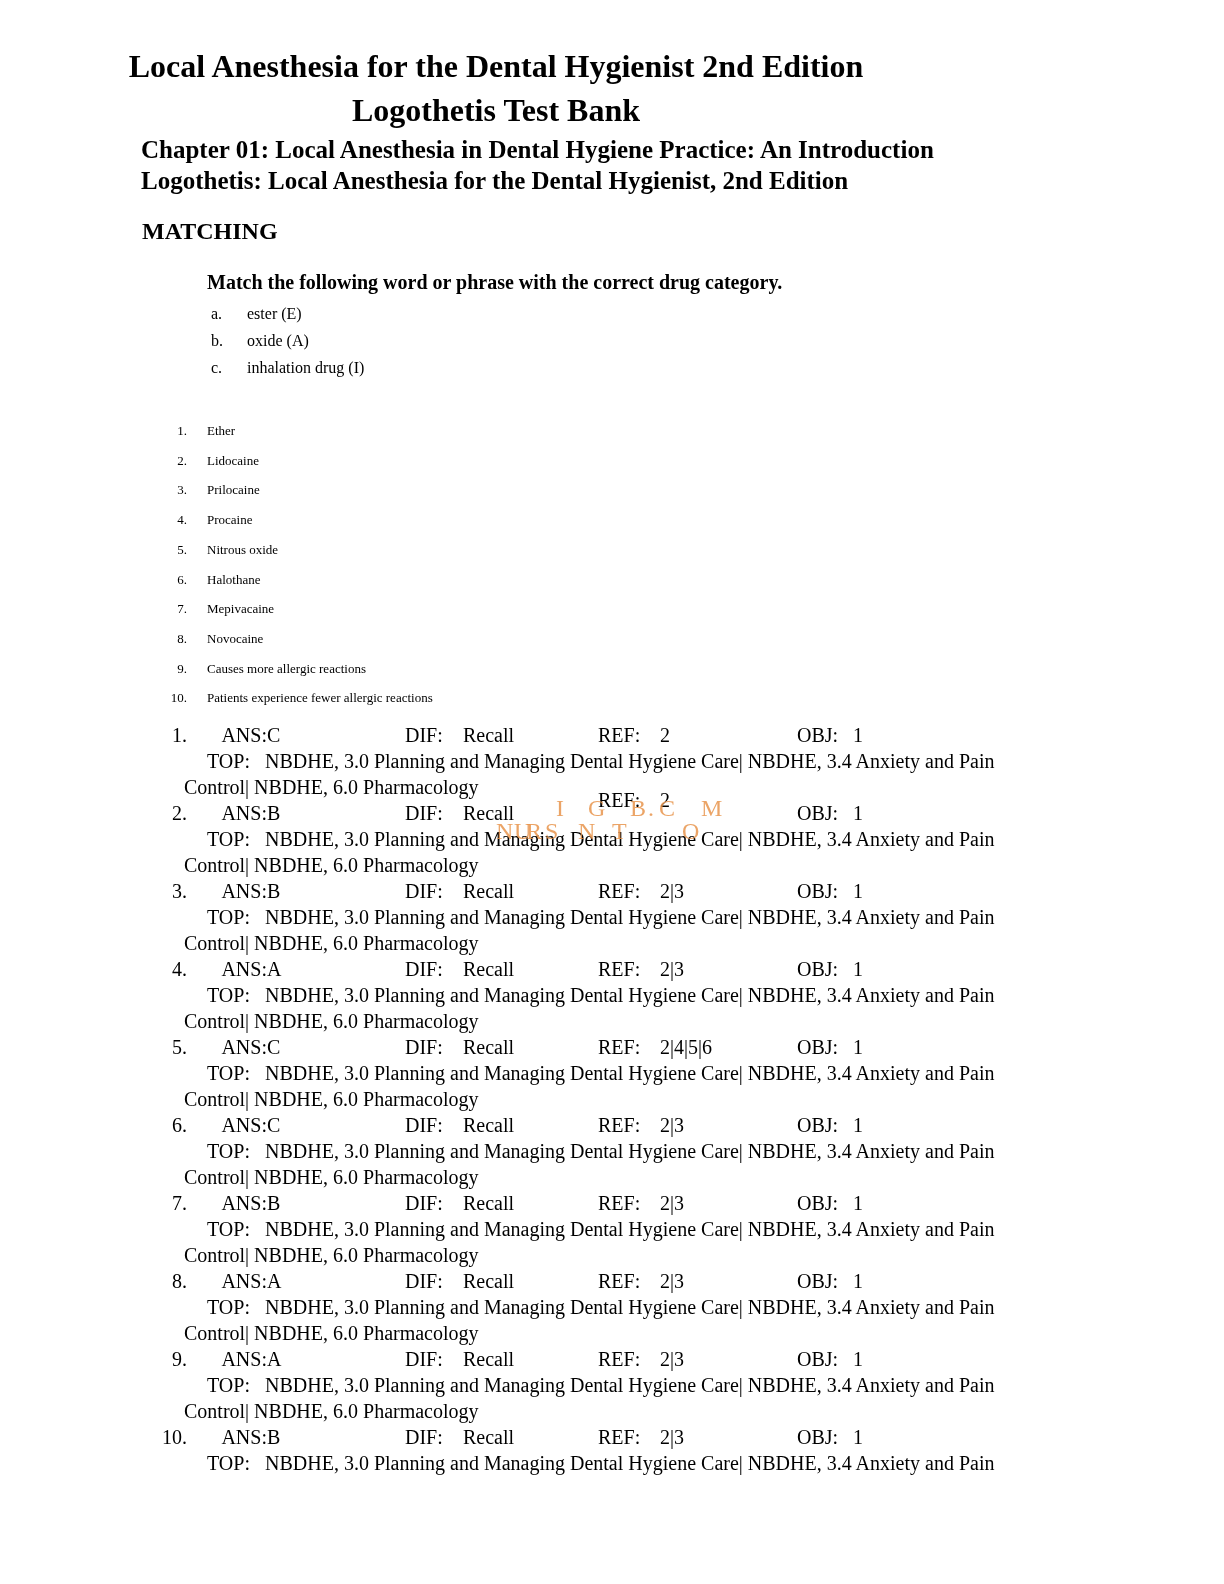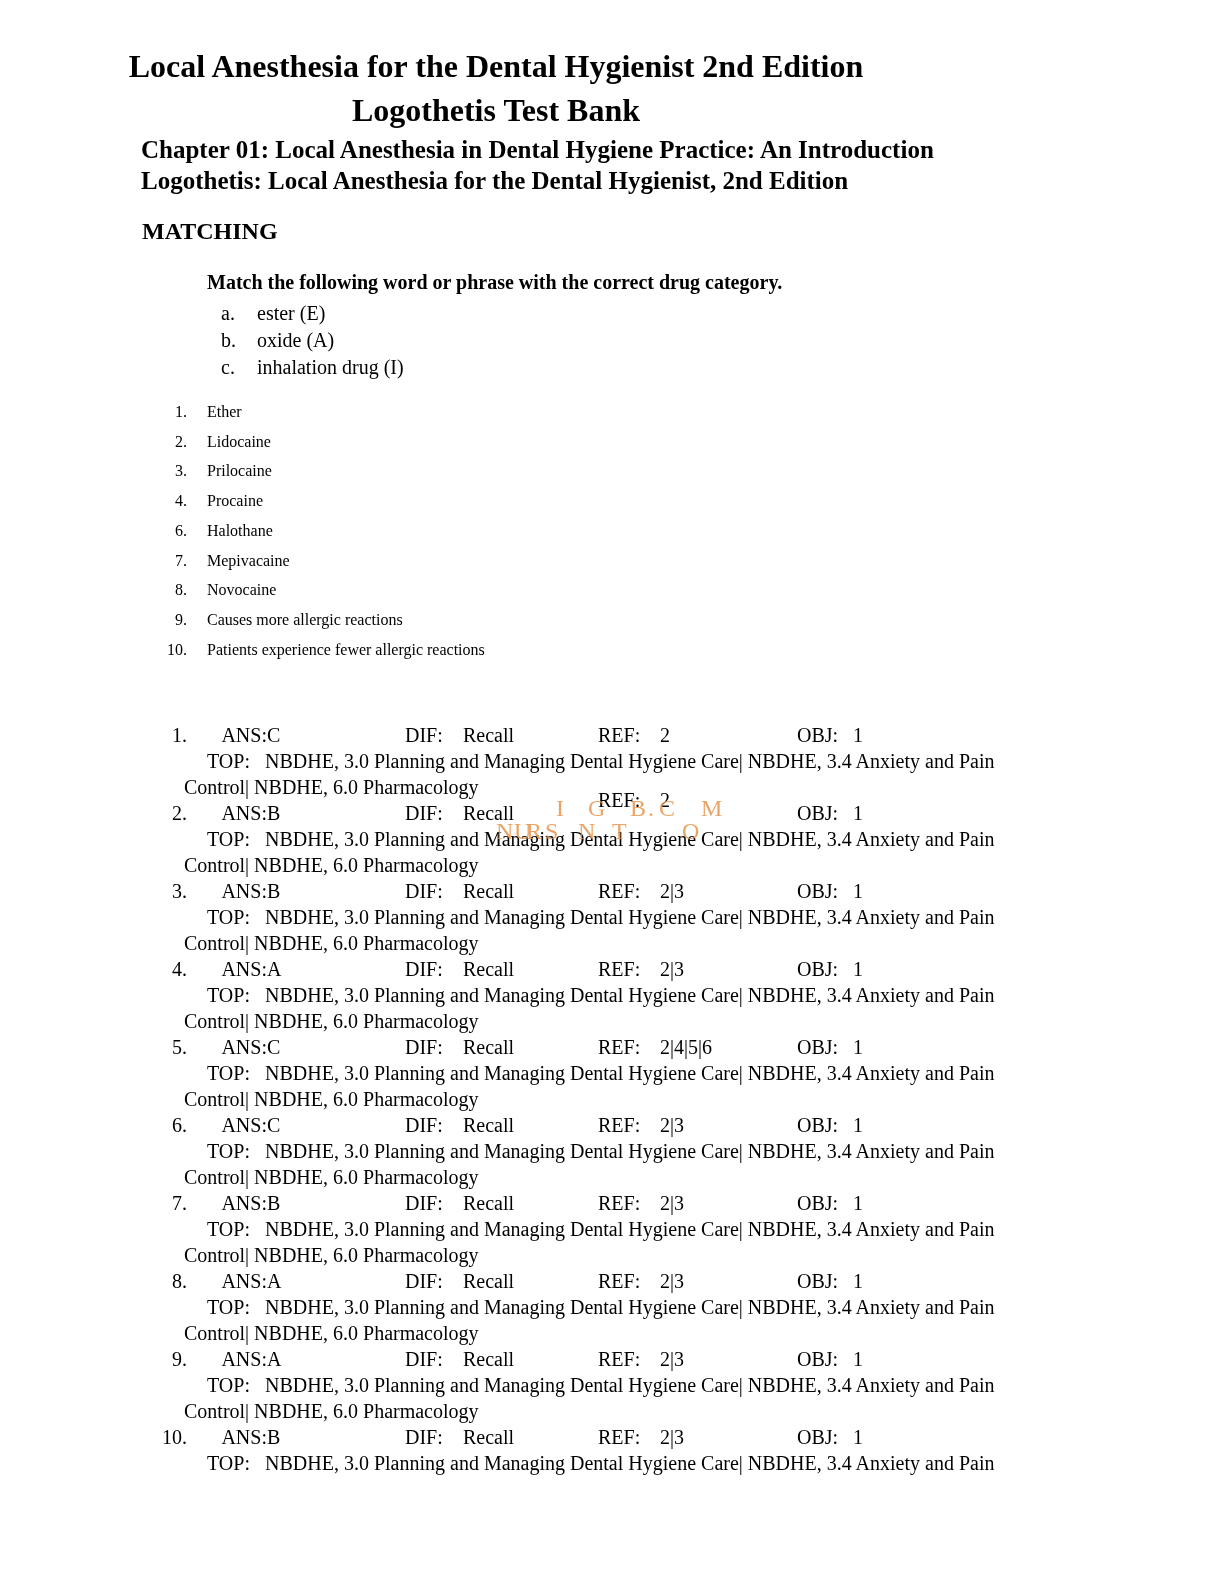--- a/index.html
+++ b/index.html
@@ -21,28 +21,28 @@
   }
   .section-heading {
     position:absolute; top:218px; left:142px;
     font-weight:bold; font-size:24px;
   }
   .instruction {
     position:absolute; top:269px; left:207px;
     font-size:20px; line-height:27px;font-weight:bold;
   }
   .options {
-    position:absolute; top:300px; left:221px;
-    font-size:20px; line-height:27px;
+    position:absolute; top:300px; left:211px;
+    font-size:16px; line-height:27px;
   }
   .options .marker { display:inline-block; width:36px; }
 
   .qlist {
-    position:absolute; top:397px; left:140px;
-    font-size:16px; line-height:29.7px;
+    position:absolute; top:416px; left:140px;
+    font-size:13px; line-height:29.7px;
   }
   .qnum { display:inline-block; width:47px; text-align:right; margin-right:20px; }
 
   .answers {
     position:absolute; top:722px; left:140px; width:960px;
     font-size:20px; line-height:26px;
   }
   .ansline, .topline, .topline2 { white-space:nowrap; }
   .num { display:inline-block; width:47px; text-align:right; vertical-align:top; }
   .cell { display:inline-block; vertical-align:top; }
@@ -100,20 +100,21 @@
     <div><span class="marker">a.</span><span>ester (E)</span></div>
     <div><span class="marker">b.</span><span>oxide (A)</span></div>
     <div><span class="marker">c.</span><span>inhalation drug (I)</span></div>
   </div>
 
   <div class="qlist">
     <div><span class="qnum">1.</span><span>Ether</span></div>
     <div><span class="qnum">2.</span><span>Lidocaine</span></div>
     <div><span class="qnum">3.</span><span>Prilocaine</span></div>
     <div><span class="qnum">4.</span><span>Procaine</span></div>
+    <div><span class="qnum">5.</span><span>Nitrous oxide</span></div>
     <div><span class="qnum">6.</span><span>Halothane</span></div>
     <div><span class="qnum">7.</span><span>Mepivacaine</span></div>
     <div><span class="qnum">8.</span><span>Novocaine</span></div>
     <div><span class="qnum">9.</span><span>Causes more allergic reactions</span></div>
     <div><span class="qnum">10.</span><span>Patients experience fewer allergic reactions</span></div>
   </div>
 
   <div class="answers">
 
     <div class="entry">

